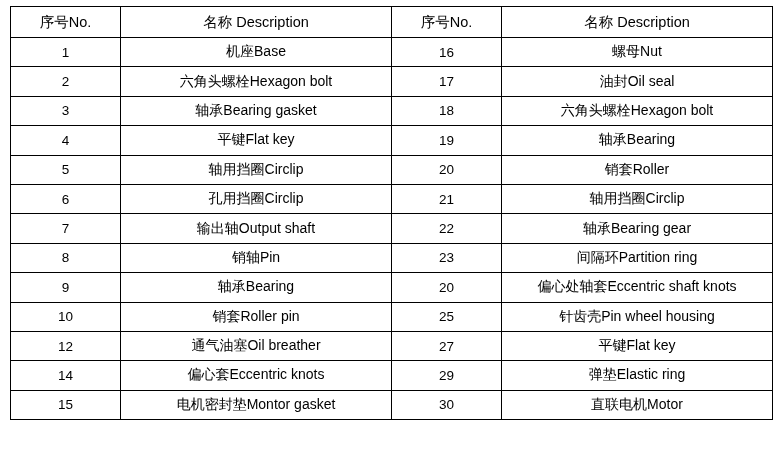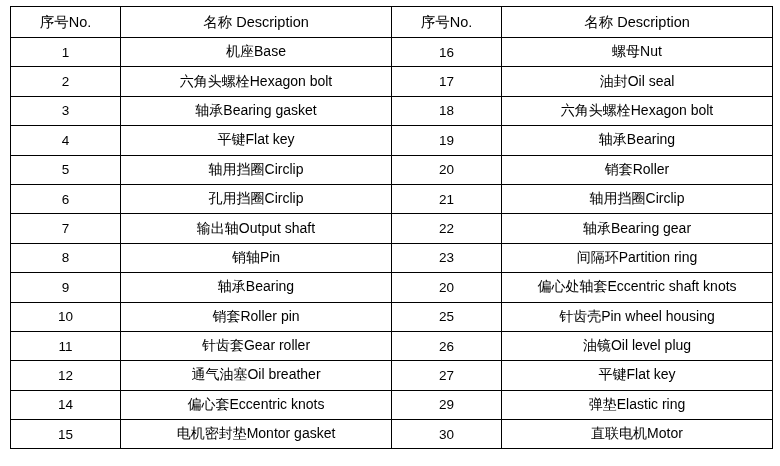--- a/index.html
+++ b/index.html
@@ -120,26 +120,20 @@
         <td class="num-cell">20</td>
         <td class="desc-cell">偏心处轴套Eccentric shaft knots</td>
       </tr>
       <tr>
         <td class="num-cell">10</td>
         <td class="desc-cell">销套Roller pin</td>
         <td class="num-cell">25</td>
         <td class="desc-cell">针齿壳Pin wheel housing</td>
       </tr>
       <tr>
-        <td class="num-cell">11</td>
-        <td class="desc-cell">针齿套Gear roller</td>
-        <td class="num-cell">26</td>
-        <td class="desc-cell">油镜Oil level plug</td>
-      </tr>
-      <tr>
         <td class="num-cell">12</td>
         <td class="desc-cell">通气油塞Oil breather</td>
         <td class="num-cell">27</td>
         <td class="desc-cell">平键Flat key</td>
       </tr>
       <tr>
         <td class="num-cell">14</td>
         <td class="desc-cell">偏心套Eccentric knots</td>
         <td class="num-cell">29</td>
         <td class="desc-cell">弹垫Elastic ring</td>

